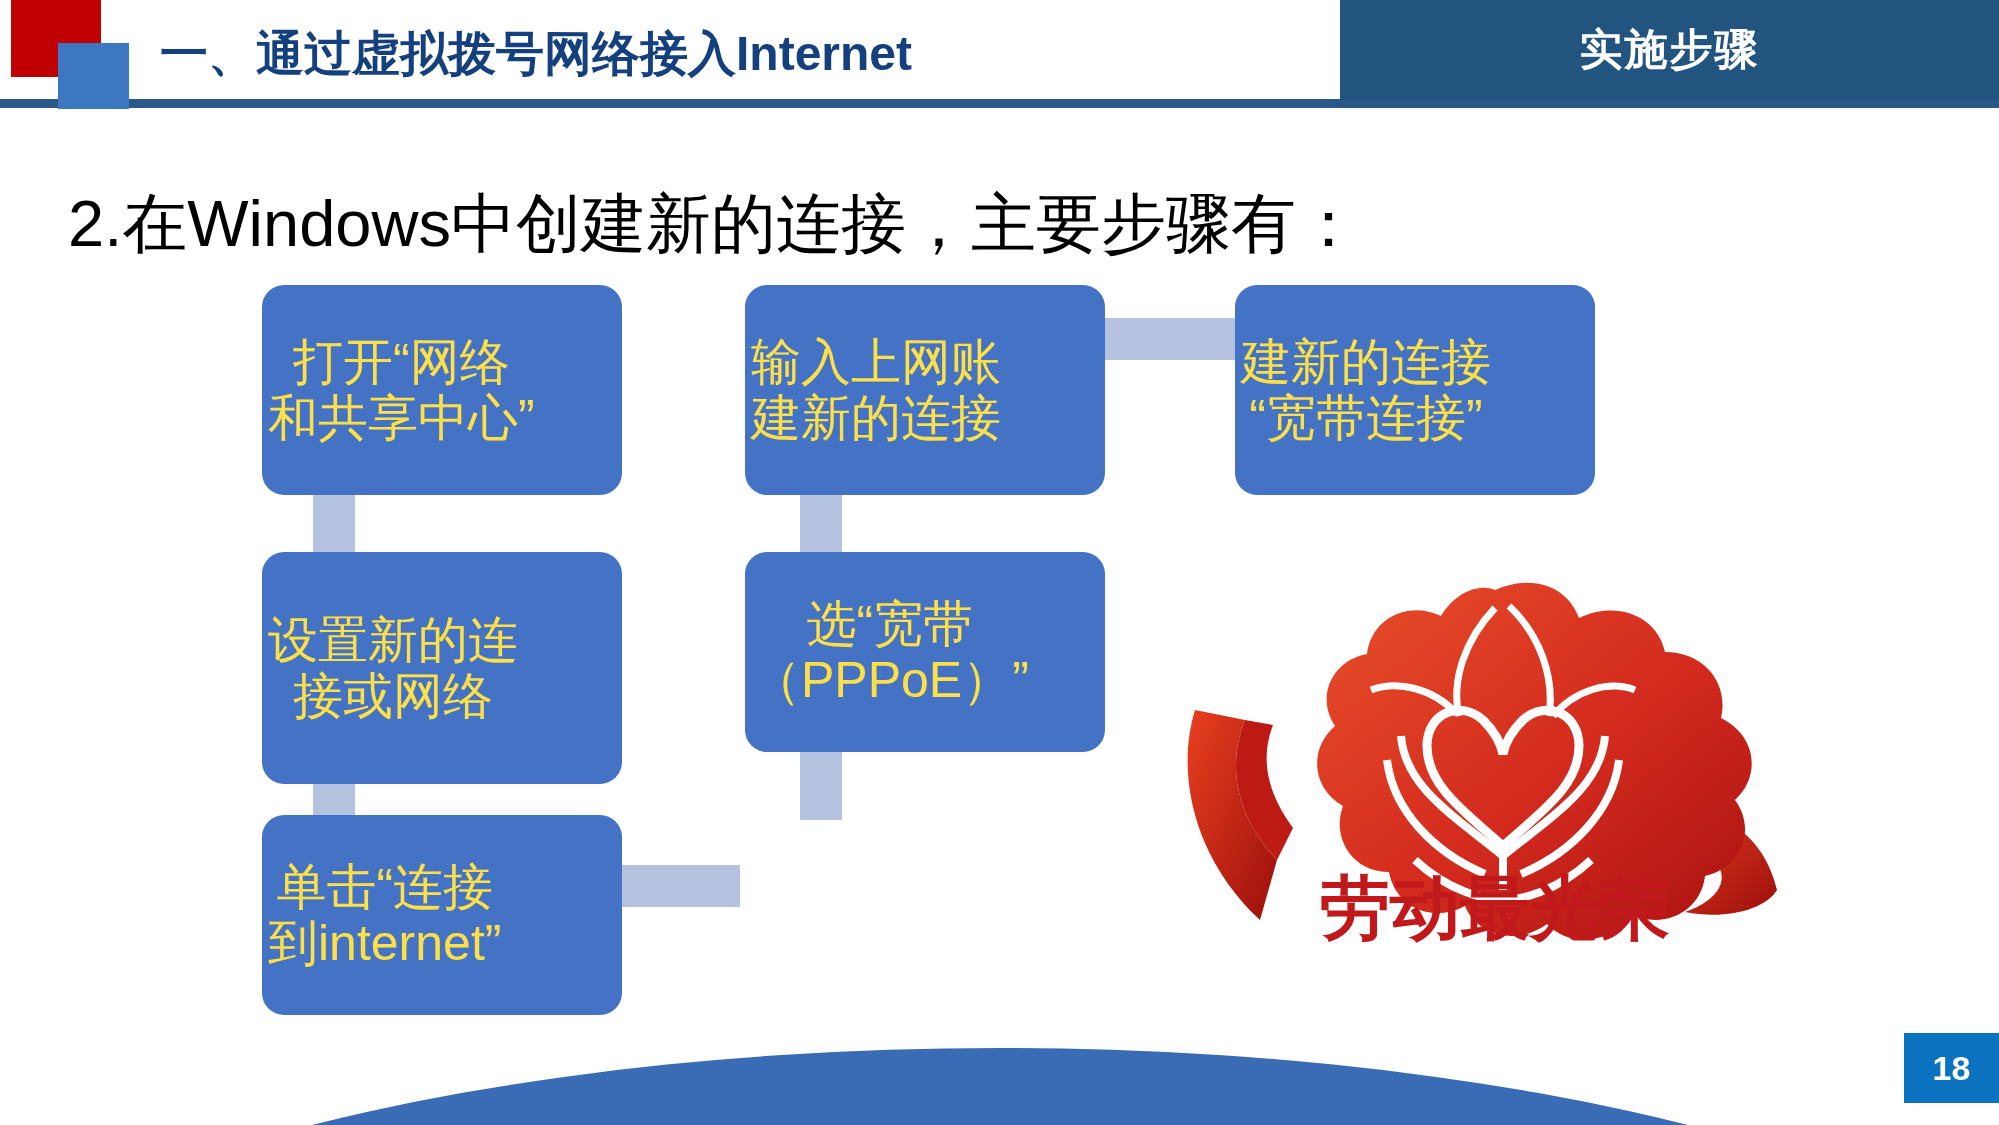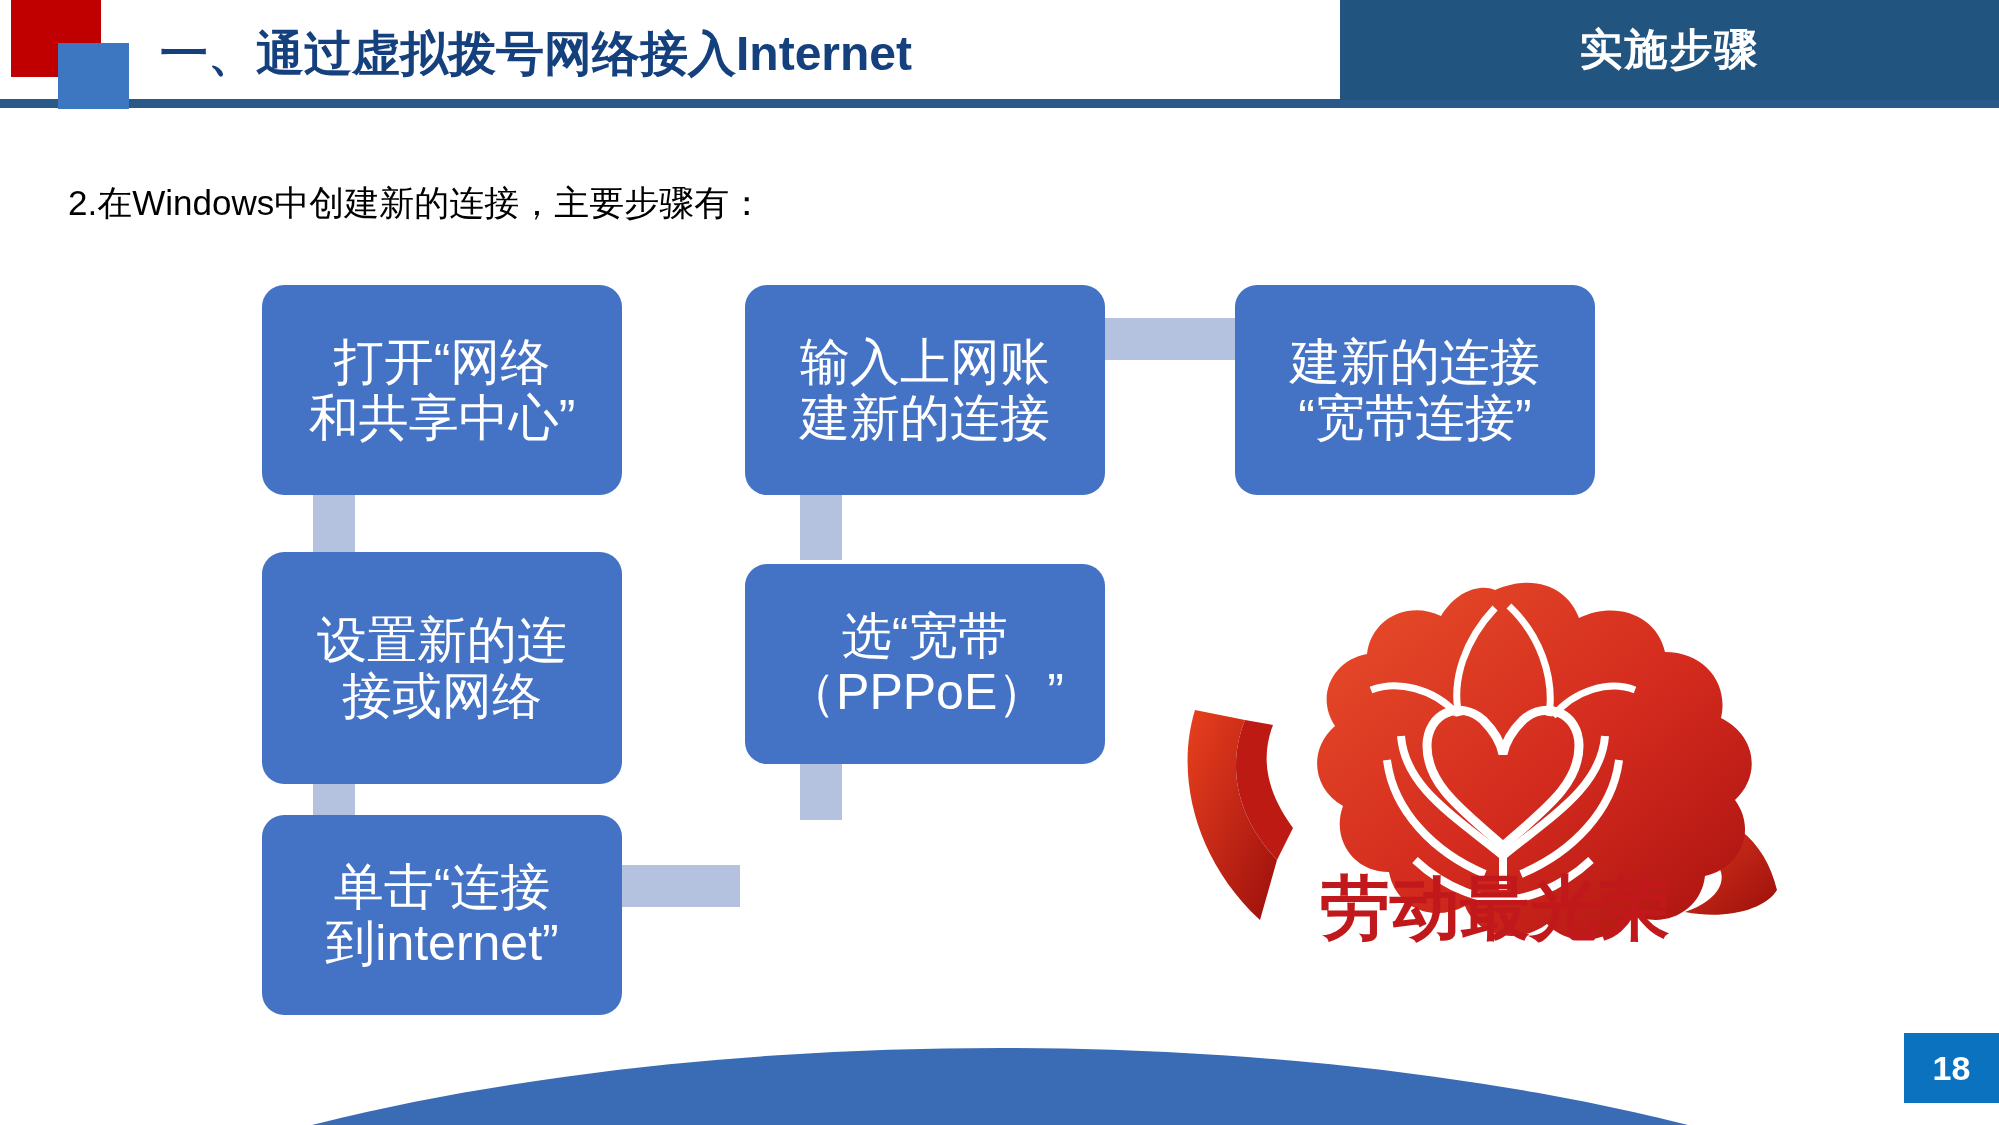--- a/index.html
+++ b/index.html
@@ -36,31 +36,31 @@
     background:#225480;z-index:4;
     display:flex;align-items:center;justify-content:center;
   }
   .hdr-right-label{
     font-size:43px;font-weight:bold;color:#ffffff;letter-spacing:2px;
   }
 
   
   .lead{
     position:absolute;left:68px;top:180px;
-    font-size:35px;color:#000000;white-space:nowrap;
+    font-size:65px;color:#000000;white-space:nowrap;
     font-family:"Liberation Sans","DejaVu Sans",sans-serif;
   }
 
   
   .fbox{
     position:absolute;
     background:#4472C4;
     border-radius:22px;
-    color:#ffffff;
-    display:flex;align-items:center;justify-content:center;
+    color:#fde047;
+    display:flex;align-items:center;justify-content:flex-start;
     text-align:center;
     font-size:50px;line-height:1.12;
     letter-spacing:0px;
     z-index:6;
     box-sizing:border-box;
     padding:4px 6px;
   }
   .fbox span{display:block;}
 
   .conn{
@@ -134,21 +134,21 @@
     </div>
   </div>
 
   <div class="fbox" style="left:745px;top:285px;width:360px;height:210px;">
     <div>
       <span>输入上网账</span>
       <span>建新的连接</span>
     </div>
   </div>
 
-  <div class="fbox" style="left:745px;top:552px;width:360px;height:200px;margin-top:12px;">
+  <div class="fbox" style="left:745px;top:552px;width:360px;height:200px;">
     <div>
       <span>选“宽带</span>
       <span>（PPPoE）”</span>
     </div>
   </div>
 
 
   <div class="fbox" style="left:1235px;top:285px;width:360px;height:210px;">
     <div>
       <span>建新的连接</span>

